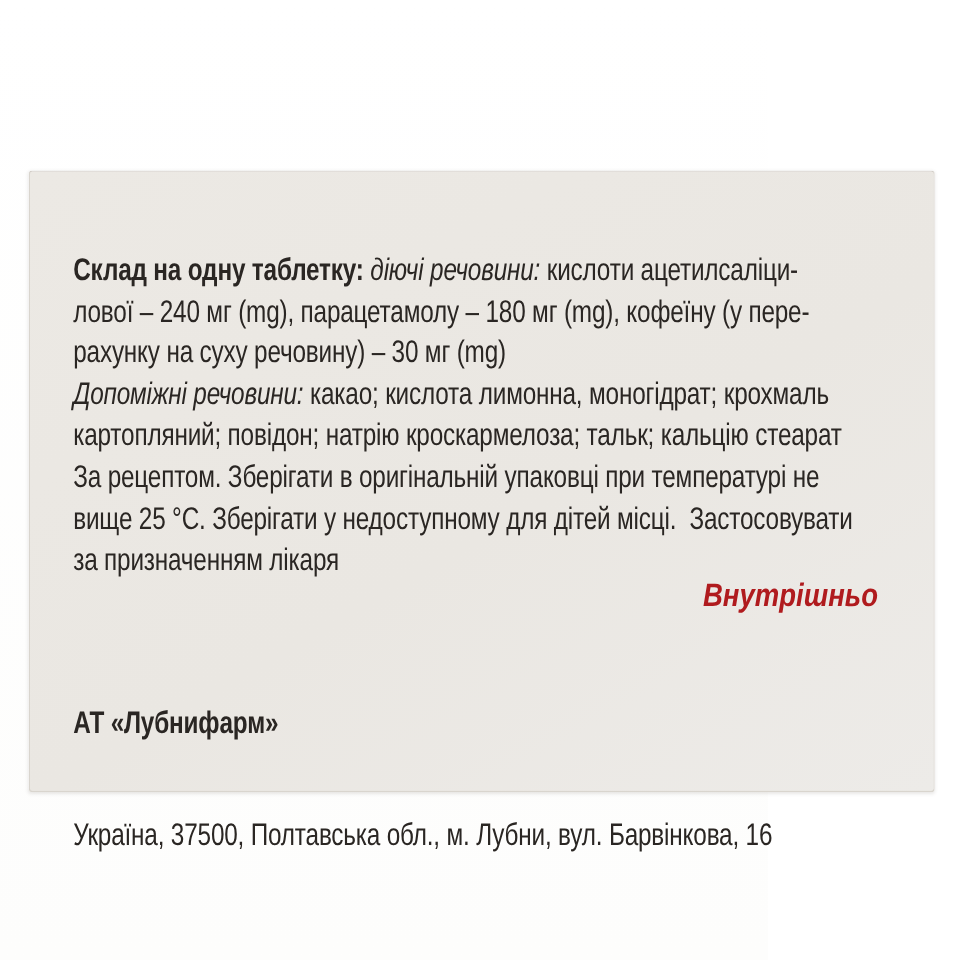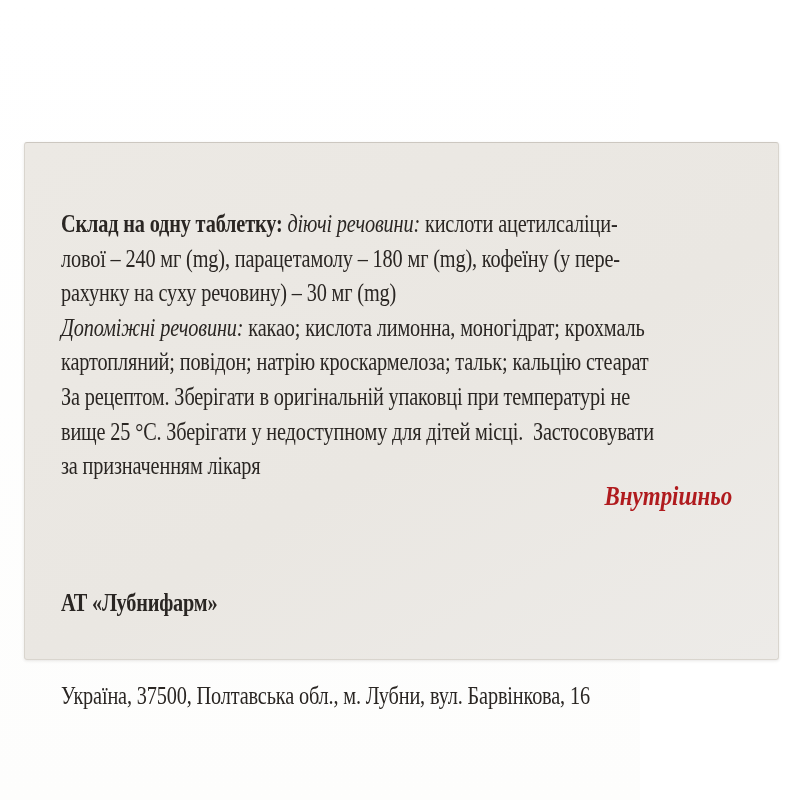--- a/index.html
+++ b/index.html
@@ -6,21 +6,20 @@
     margin: 0; padding: 0;
     width: 800px; height: 800px;
     overflow: hidden;
     background: #ffffff;
     font-family: "Liberation Sans", sans-serif;
   }
   .photo {
     position: relative;
     width: 640px; height: 800px;
     background: linear-gradient(180deg, #ffffff 0%, #fdfdfc 100%);
-    font-family: Liberation Serif, serif;
   }
   .package {
     position: absolute;
     left: 24px; top: 142px;
     width: 753px; height: 516px;
     background: linear-gradient(150deg, #ece9e4 0%, #eae7e2 55%, #edebe8 100%);
     border: 1px solid #d9d5ce;
     border-top-color: #ccc7c0;
     border-radius: 3px;
     box-shadow: 0 1px 3px rgba(90,85,75,0.14);

